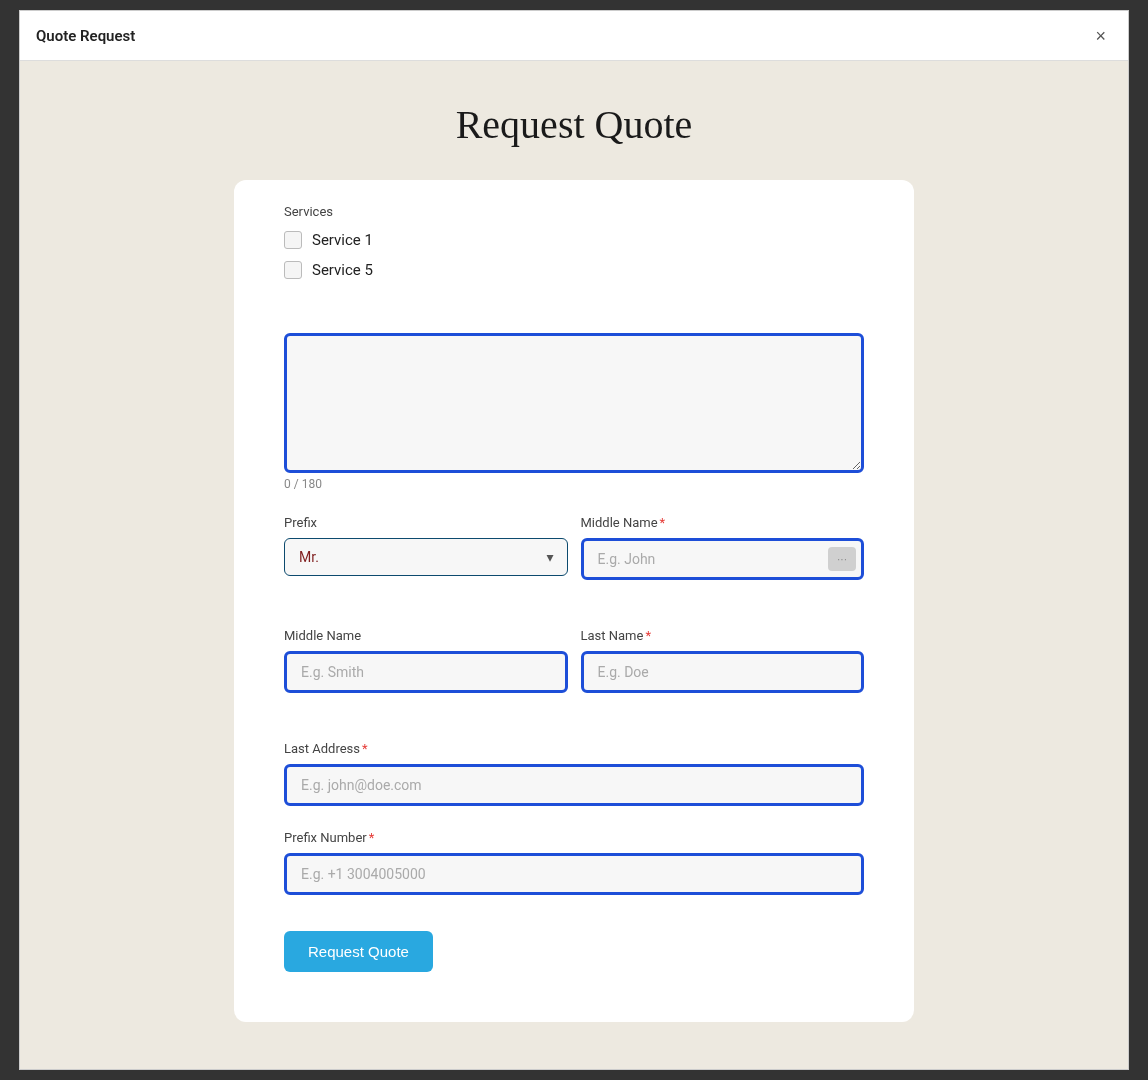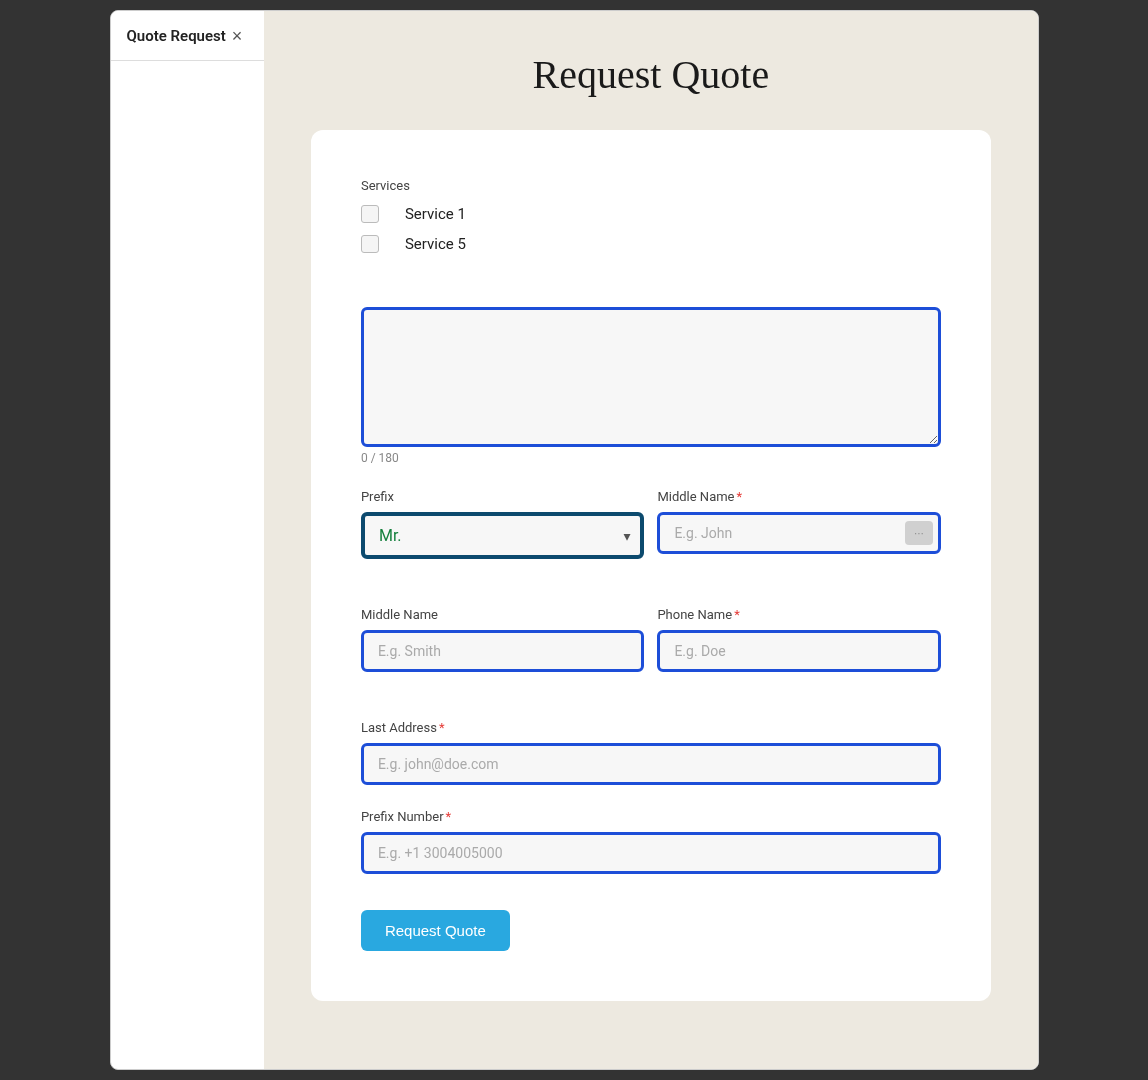--- a/index.html
+++ b/index.html
@@ -13,27 +13,27 @@
       background: #333;
       display: flex;
       justify-content: center;
       align-items: flex-start;
       width: 1148px;
       height: 1080px;
       overflow: hidden;
     }
 
     .modal-window {
-      width: 929px;
+      width: 1110px;
       height: 1060px;
       background: #fff;
       border: 1px solid #ccc;
-      border-radius: 8px;
-      display: flex;
-      flex-direction: row;
+      border-radius: 0;
+      display: flex;
+      flex-direction: column;
       margin-top: 10px;
       overflow: hidden;
     }
 
     .modal-header {
       display: flex;
       align-items: center;
       justify-content: space-between;
       padding: 10px 16px;
       border-bottom: 1px solid #ddd;
@@ -85,21 +85,21 @@
       font-weight: 400;
       color: #1a1a1a;
       font-family: Georgia, 'Times New Roman', serif;
       margin-bottom: 32px;
       text-align: center;
     }
 
     .form-card {
       background: #fff;
       border-radius: 12px;
-      padding: 48px 50px 50px;
+      padding: 24px 50px 50px;
       width: 680px;
       max-width: 100%;
     }
 
     .section-label {
       font-size: 13px;
       color: #444;
       margin-bottom: 12px;
       font-weight: 400;
     }
@@ -131,21 +131,20 @@
     }
 
     .checkbox-item input[type="checkbox"]:checked {
       background: #2196f3;
       border-color: #2196f3;
     }
 
     .checkbox-label {
       font-size: 15px;
       color: #222;
-      margin-left: 16px;
     }
 
     .field-group {
       display: flex;
       flex-direction: column;
       margin-bottom: 24px;
     }
 
     .field-label {
       font-size: 13px;
@@ -198,24 +197,24 @@
       flex: 1;
     }
 
     .select-wrapper {
       position: relative;
     }
 
     .select-wrapper select {
       width: 100%;
       padding: 10px 40px 10px 14px;
-      border: 4px solid #0c4a6e;
+      border: 1px solid #0c4a6e;
       border-radius: 6px;
-      font-size: 16px;
-      color: #15803d;
+      font-size: 14px;
+      color: #7f1d1d;
       background: #f7f7f7;
       outline: none;
       appearance: none;
       -webkit-appearance: none;
       cursor: pointer;
       font-family: inherit;
     }
 
     .select-wrapper .chevron-icon {
       position: absolute;
@@ -329,21 +328,21 @@
       </div>
 
       
       <div class="two-col" style="margin-top: 24px;">
         <div class="field-group">
           <label class="field-label">Middle Name</label>
           <input type="text" class="form-input" placeholder="E.g. Smith" style="">
         </div>
         <div class="field-group">
           <label class="field-label">
-            <span>Phone Name</span><span class="required-star">*</span>
+            <span>Last Name</span><span class="required-star">*</span>
           </label>
           <input type="text" class="form-input" placeholder="E.g. Doe" style="">
         </div>
       </div>
 
       
       <div class="field-group" style="margin-top: 24px;">
         <label class="field-label">
           <span>Last Address</span><span class="required-star">*</span>
         </label>

